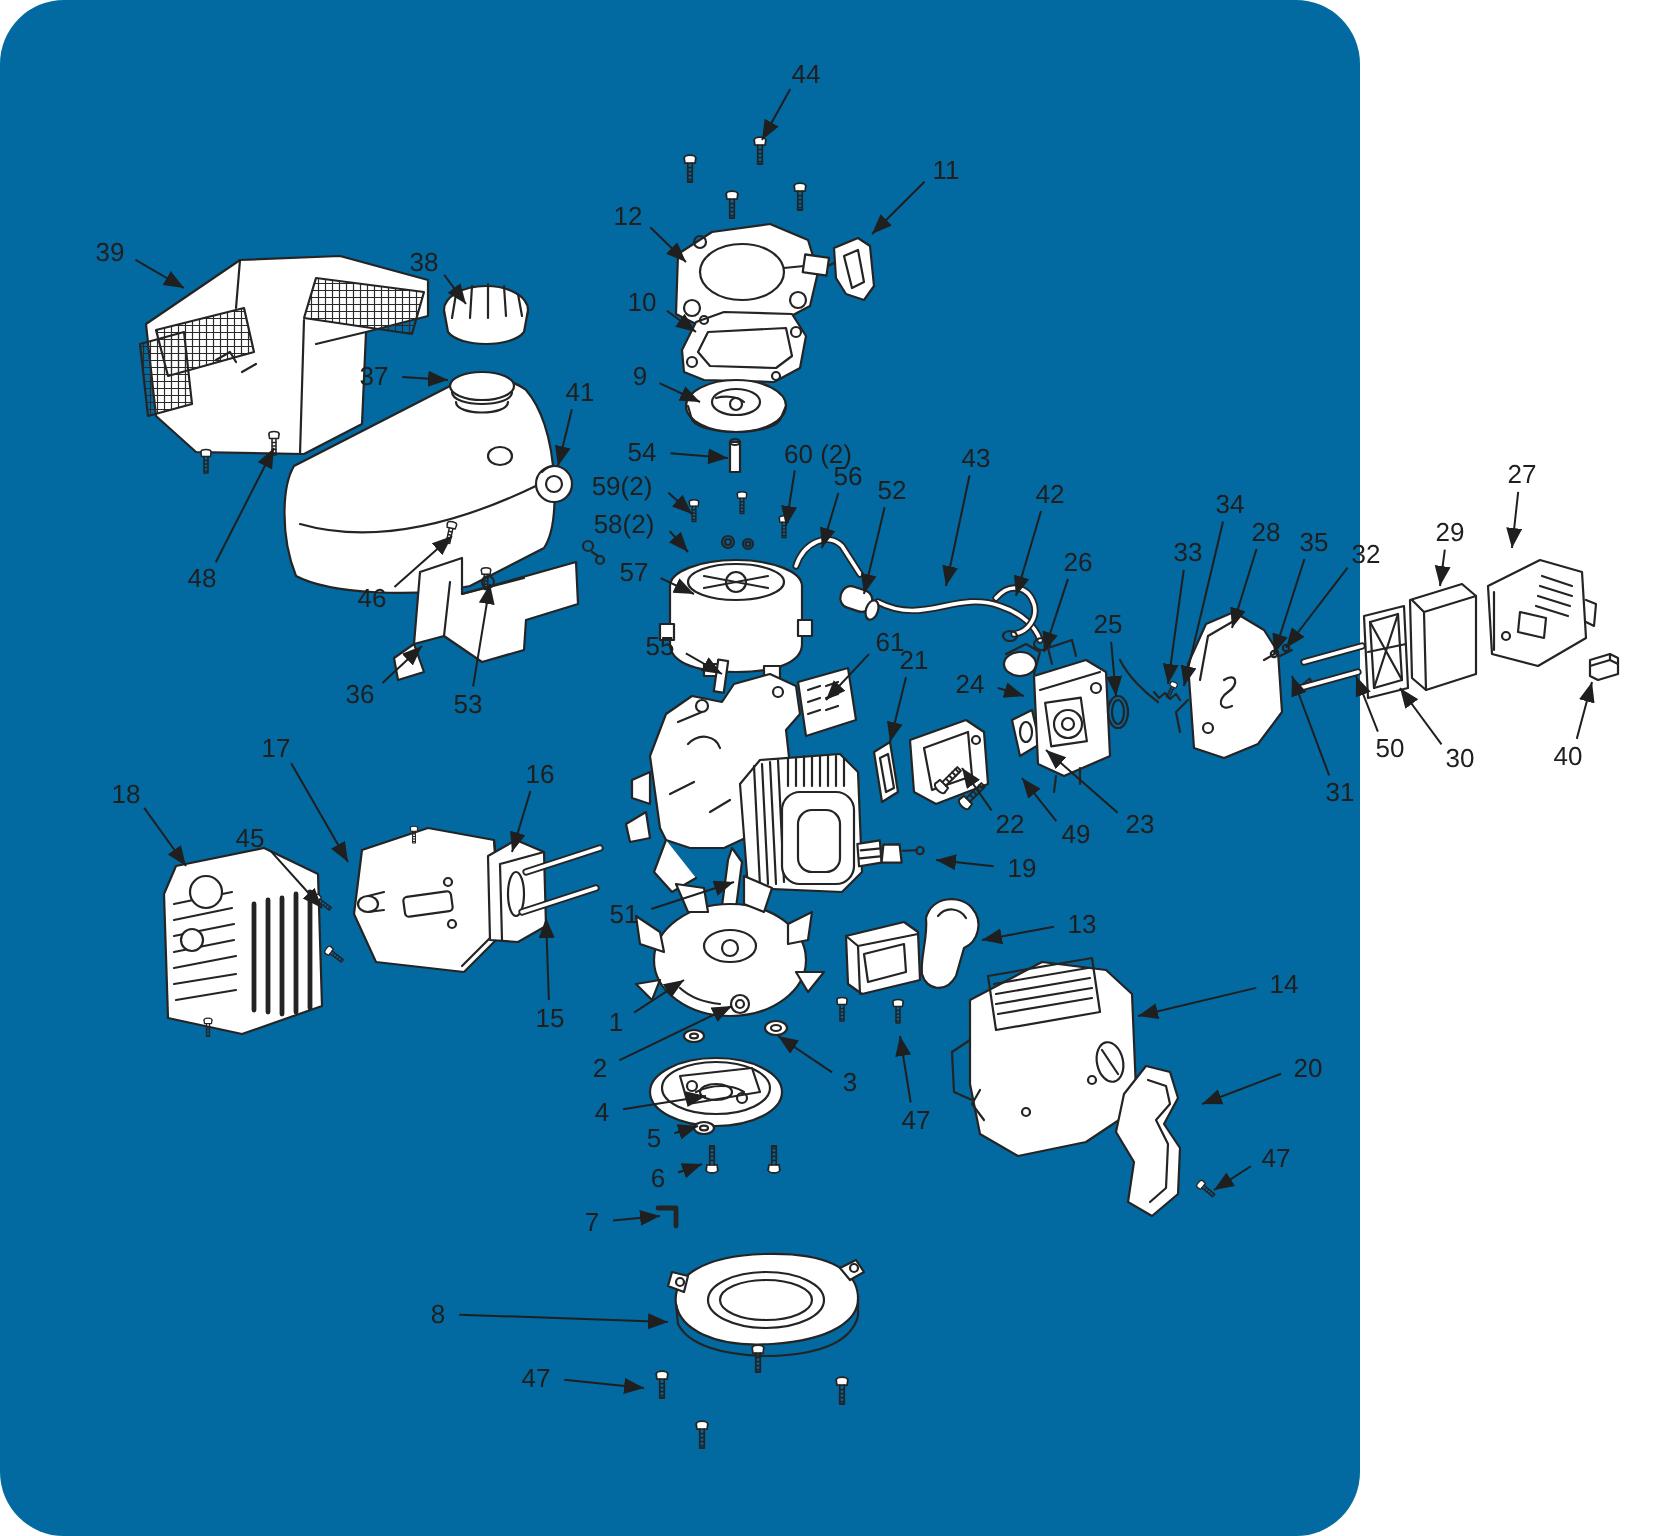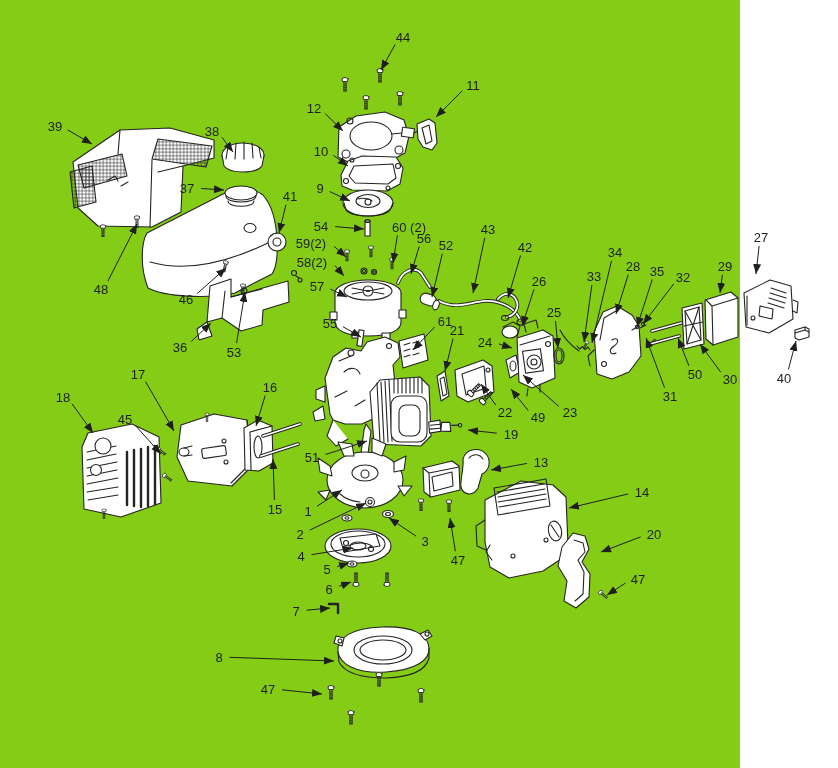--- a/index.html
+++ b/index.html
@@ -1,17 +1,17 @@
 <!DOCTYPE html>
 <html><head>
 <meta charset="utf-8">
 <style>
   html,body{margin:0;padding:0;background:#ffffff;}
   body{width:838px;height:768px;overflow:hidden;}
-  .stage{position:relative;width:740px;height:768px;background:#84cc16;}
+  .stage{position:relative;width:680px;height:768px;background:#0369a1;border-radius:32px;}
   svg{display:block;}
   .art{stroke:#242424;fill:none;stroke-width:1.1;stroke-linecap:round;stroke-linejoin:round;}
   .s{fill:#ffffff;}
   .tubeO{stroke:#242424;stroke-width:3.6;fill:none;}
   .tubeI{stroke:#ffffff;stroke-width:1.8;fill:none;}
   .thick{stroke-width:2.4;}
   .leader{stroke:#1f1f1f;stroke-width:1;fill:none;}
   text.callout{font-family:"Liberation Sans",sans-serif;font-size:13px;fill:#1f1f1f;text-anchor:middle;}
 </style>
 </head>

